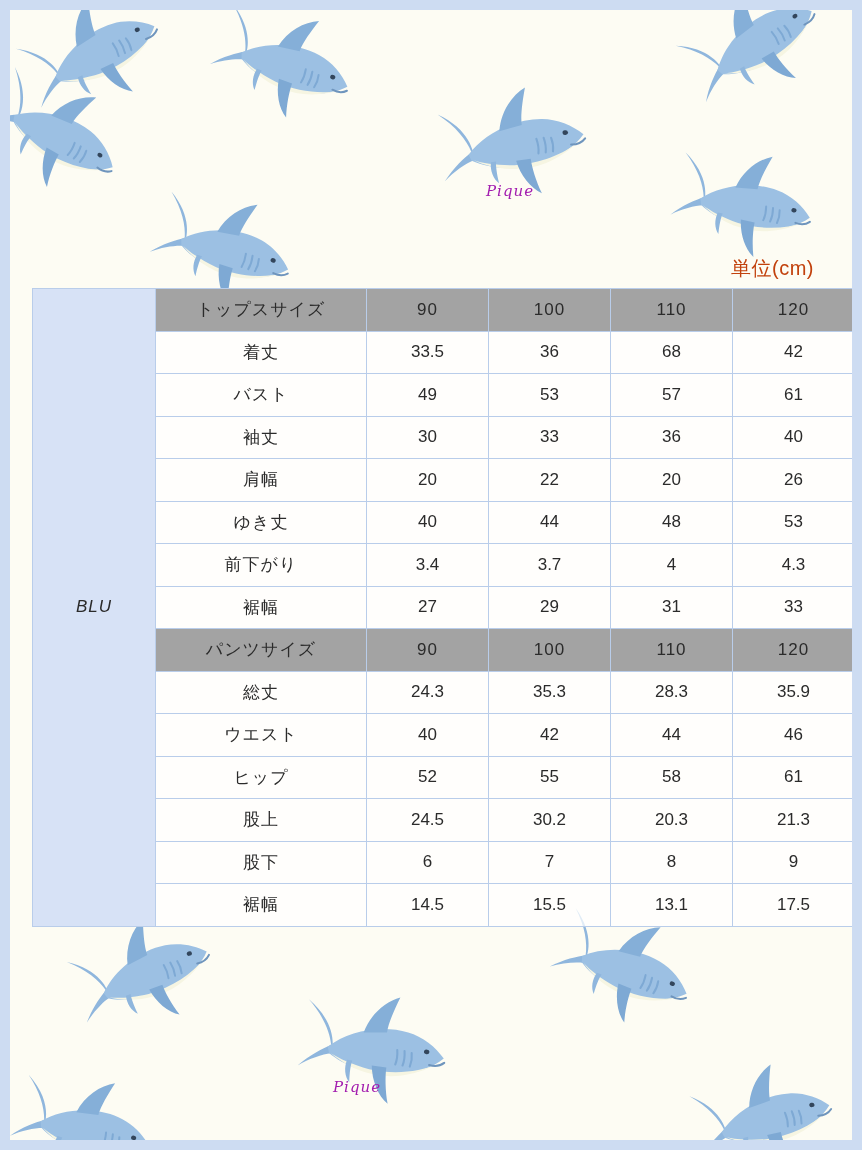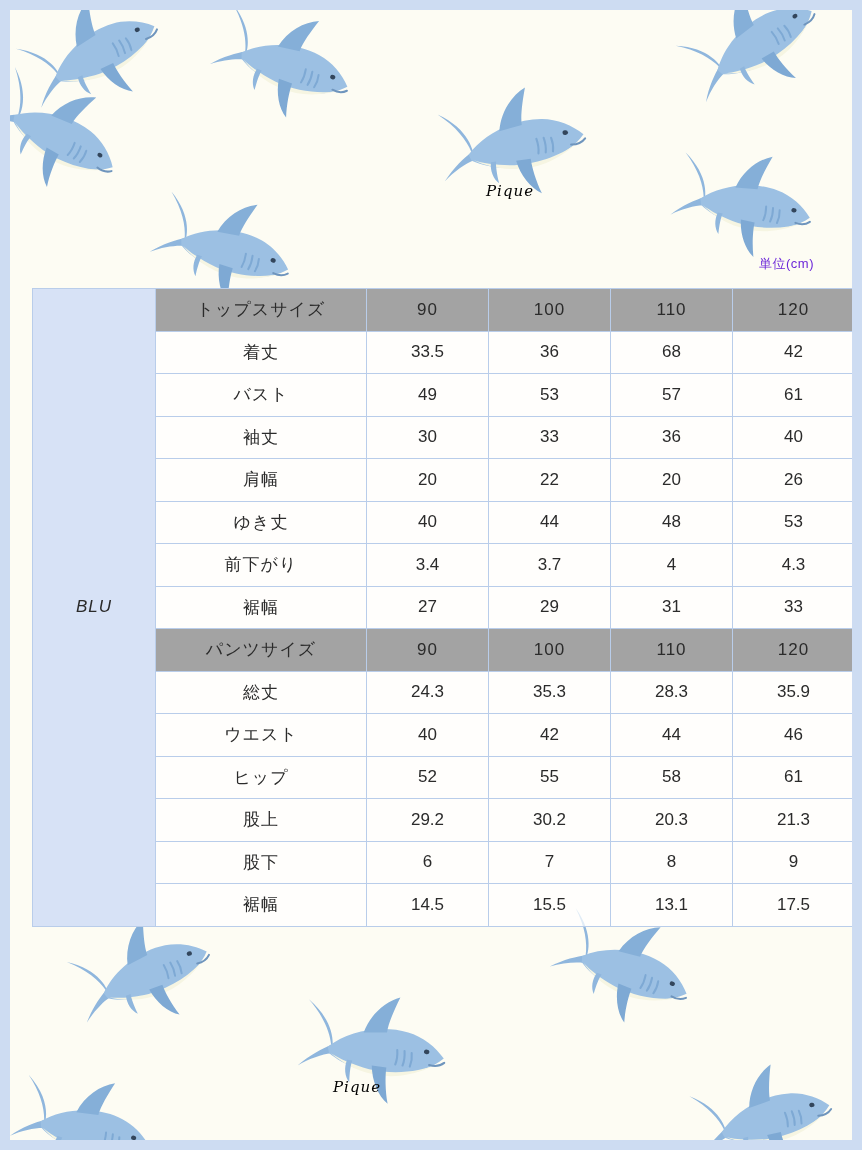--- a/index.html
+++ b/index.html
@@ -38,31 +38,31 @@
   .shark {
     position: absolute;
     width: 150px;
     height: 110px;
   }
   .brand-script {
     position: absolute;
     font-family: "DejaVu Serif", serif;
     font-style: italic;
     font-size: 15px;
-    color: #000000;
+    color: #a21caf;
     letter-spacing: 1px;
   }
 
   
   #unit-label {
     position: absolute;
     right: 38px;
     top: 245px;
-    font-size: 13px;
-    color: #6d28d9;
+    font-size: 20px;
+    color: #c2410c;
     letter-spacing: 0.5px;
   }
 
   
   #size-table-wrap {
     position: absolute;
     left: 22px;
     top: 278px;
     width: 818px;
   }
@@ -522,21 +522,21 @@
           </tr>
           <tr class="data-row">
             <td class="rowlabel">ヒップ</td>
             <td class="value">52</td>
             <td class="value">55</td>
             <td class="value">58</td>
             <td class="value">61</td>
           </tr>
           <tr class="data-row">
             <td class="rowlabel">股上</td>
-            <td class="value">29.2</td>
+            <td class="value">24.5</td>
             <td class="value">30.2</td>
             <td class="value">20.3</td>
             <td class="value">21.3</td>
           </tr>
           <tr class="data-row">
             <td class="rowlabel">股下</td>
             <td class="value">6</td>
             <td class="value">7</td>
             <td class="value">8</td>
             <td class="value">9</td>

